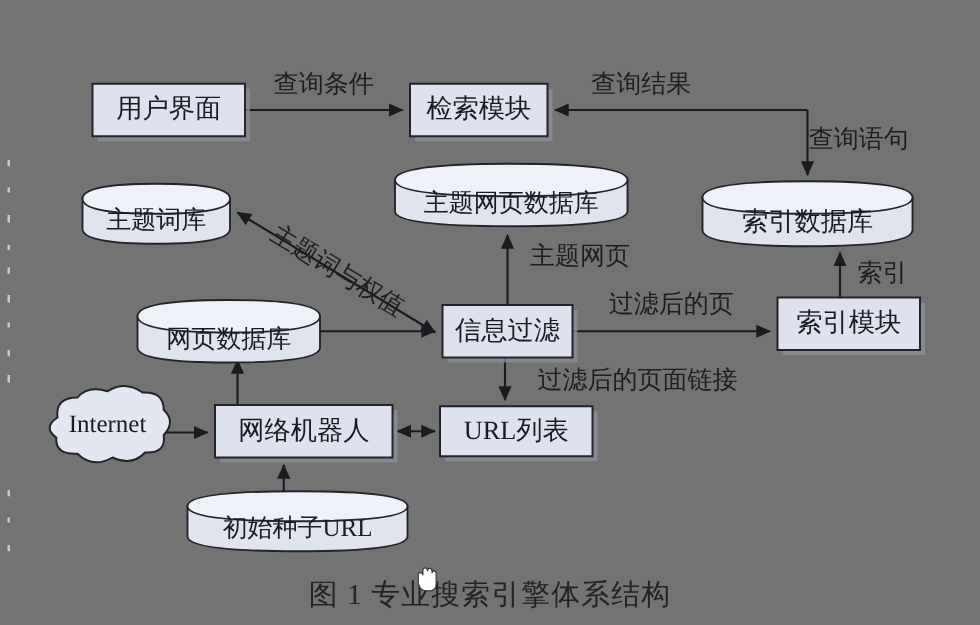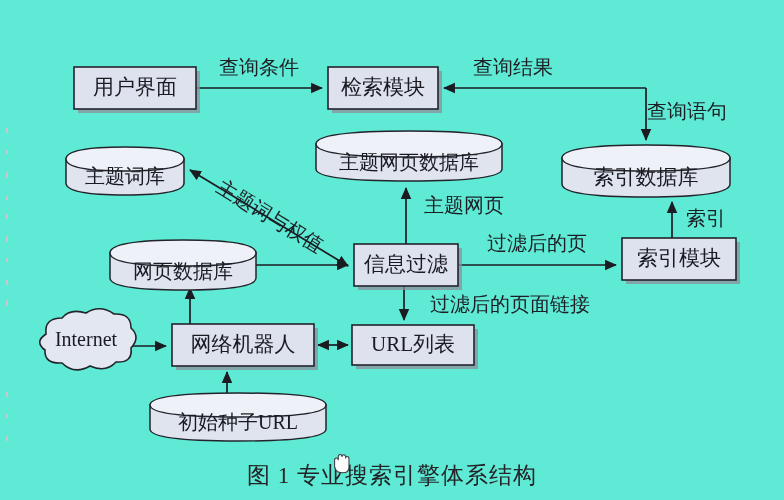--- a/index.html
+++ b/index.html
@@ -8,21 +8,21 @@
     padding: 0;
     background: #ffffff;
   }
   body {
     font-family: "Liberation Serif", "DejaVu Serif", serif;
   }
   #page {
     position: relative;
     width: 784px;
     height: 500px;
-    background: #5eead4;
+    background: #737373;
     overflow: hidden;
   }
   #diagram-svg {
     position: absolute;
     left: 0;
     top: 0;
     width: 784px;
     height: 500px;
   }
   .node-label {

